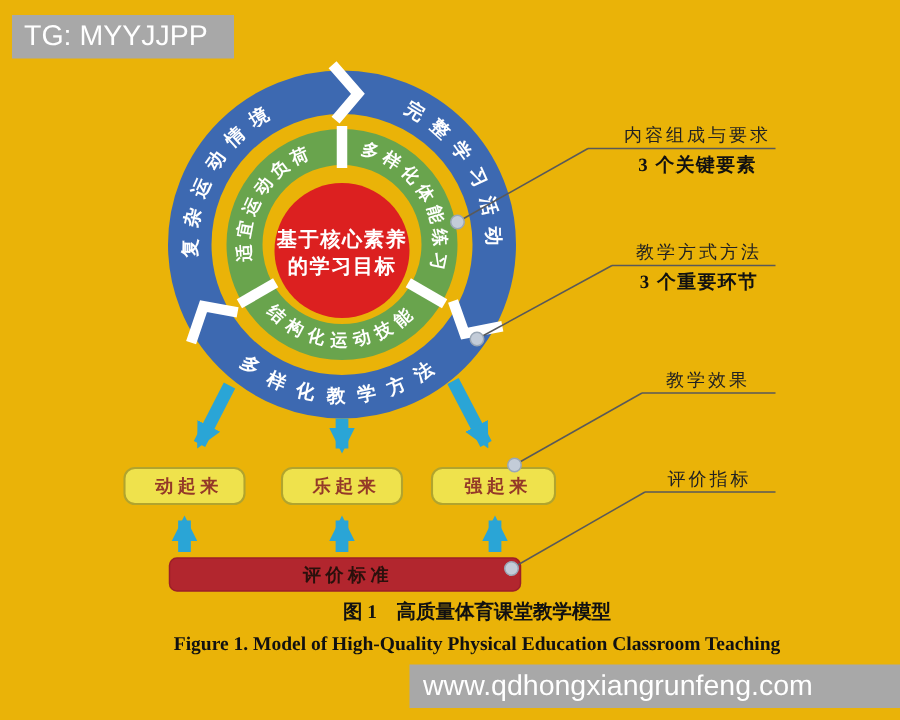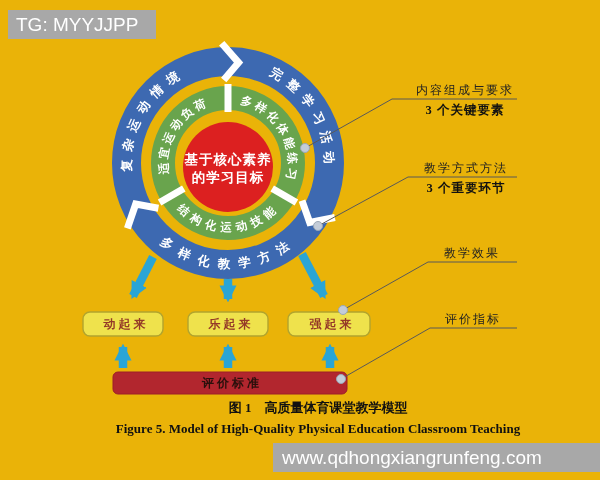--- a/index.html
+++ b/index.html
@@ -129,18 +129,18 @@
     <text class="co-title" x="472" y="257">教学效果</text>
 
     <line class="callout-line" x1="341" y1="379" x2="430" y2="328"></line>
     <line class="callout-line" x1="430" y1="328" x2="517" y2="328"></line>
     <circle class="dot" cx="341" cy="379" r="4.5"></circle>
     <text class="co-title" x="473" y="323">评价指标</text>
   </svg>
 
   <div class="caption">
     <div class="caption-zh">图 1　高质量体育课堂教学模型</div>
-    <div class="caption-en">Figure 5.   Model of High-Quality Physical Education Classroom Teaching</div>
+    <div class="caption-en">Figure 1.   Model of High-Quality Physical Education Classroom Teaching</div>
   </div>
 
   <div class="wm wm-br">www.qdhongxiangrunfeng.com</div>
 
 </div>
 
 </body></html>

